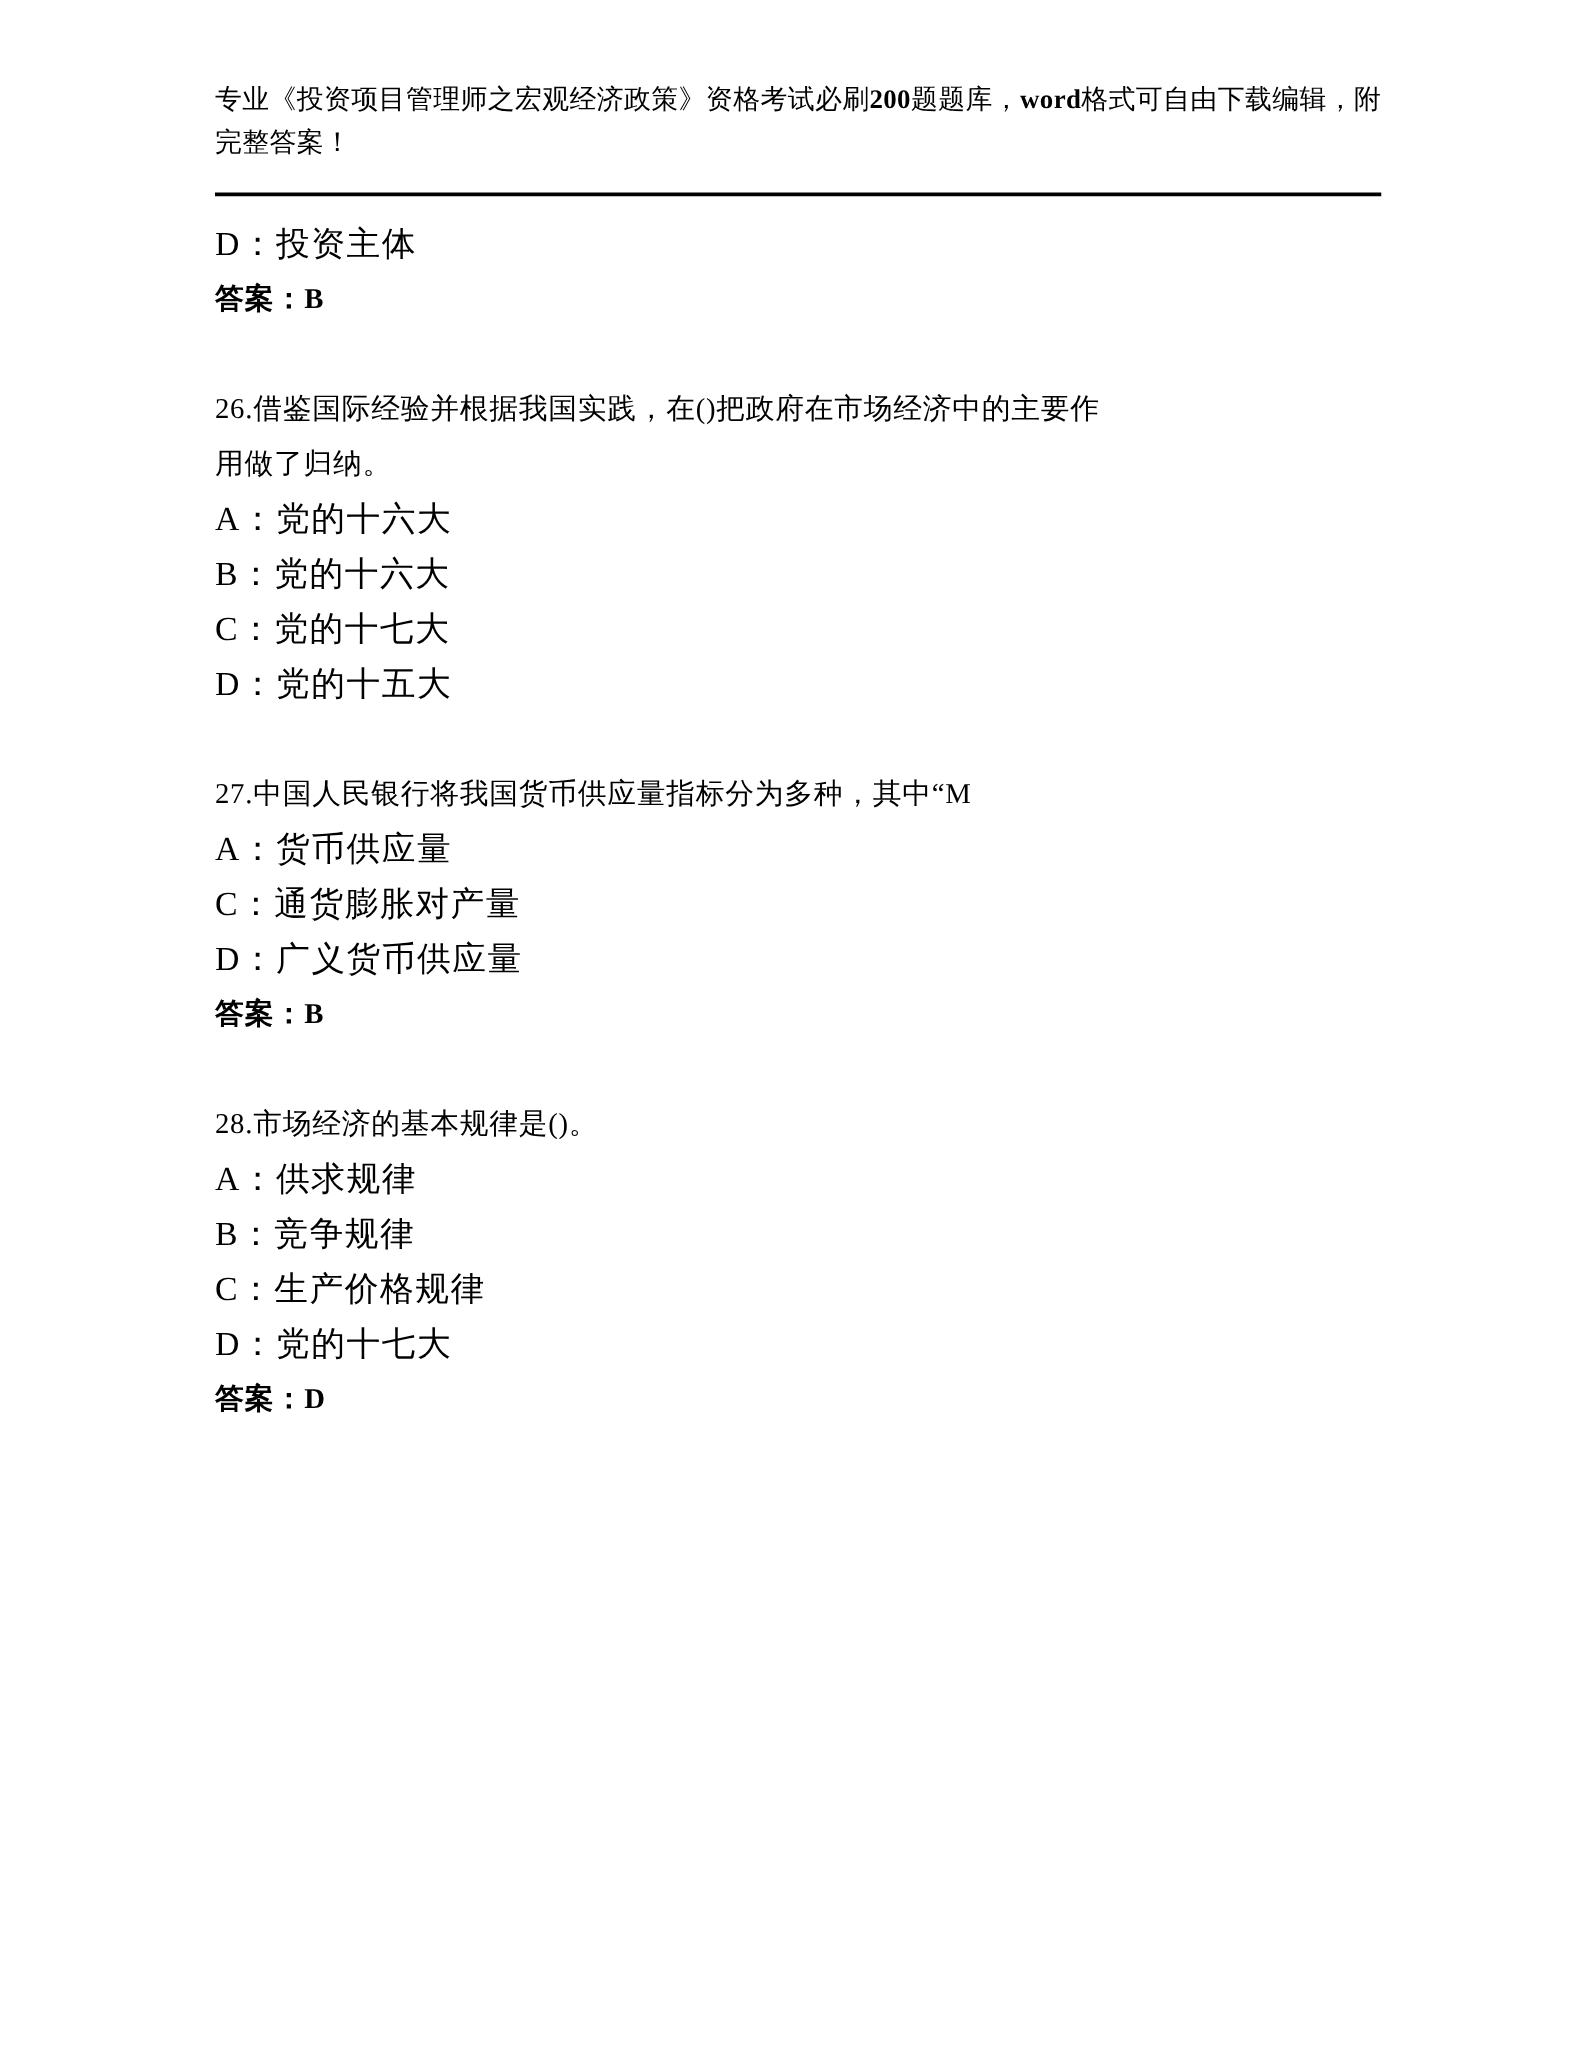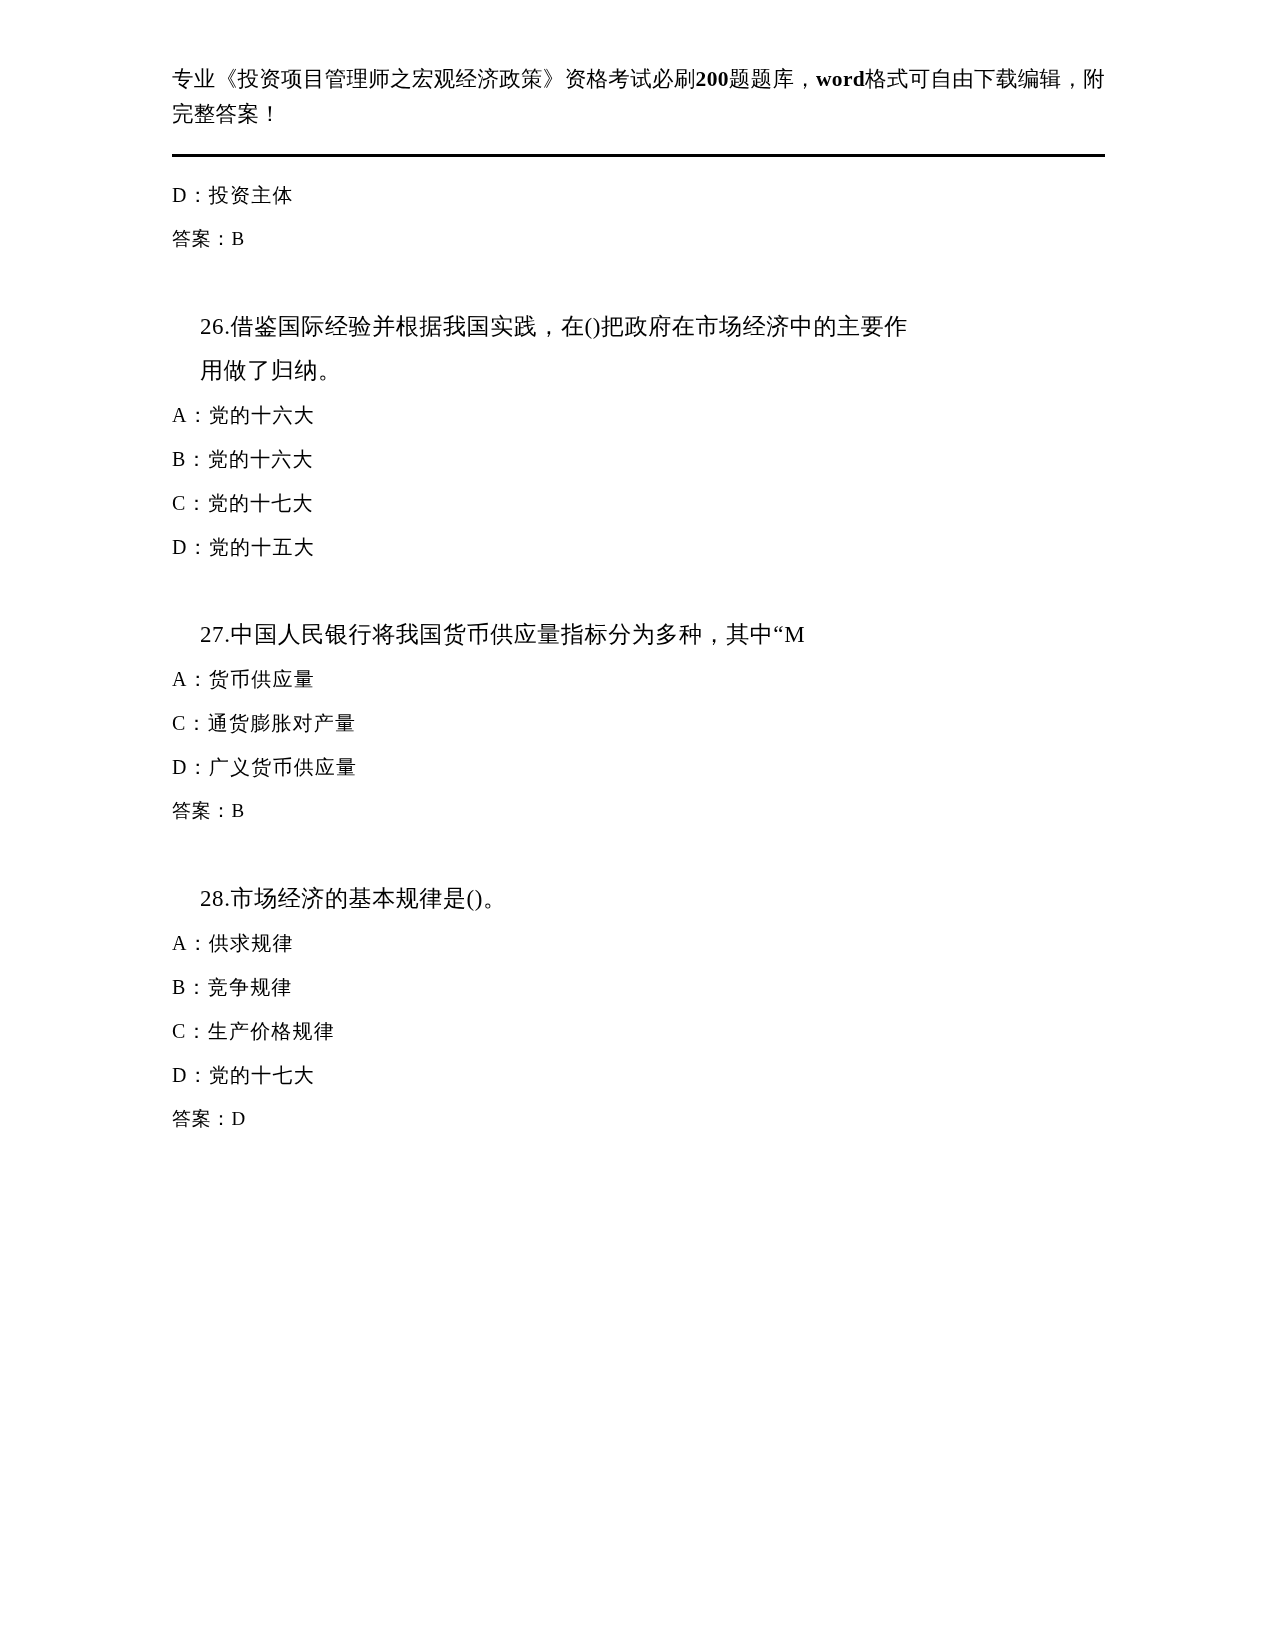--- a/index.html
+++ b/index.html
@@ -38,31 +38,30 @@
     height: 3px;
     box-sizing: border-box;
   }
   .body-content {
     margin-top: 16px;
   }
   .q-line {
     font-size: 23px;
     line-height: 44px;
     letter-spacing: 0.6px;
-    margin-left: 28px;
   }
   .opt-line {
-    font-size: 20px;
+    font-size: 27px;
     line-height: 44px;
     letter-spacing: 1.2px;
   }
   .ans-line {
-    font-size: 19px;
+    font-size: 23px;
     line-height: 44px;
-    font-weight: normal;
+    font-weight: bold;
     letter-spacing: 0.8px;
   }
   .block {
     margin-bottom: 44px;
   }
   .tight {
     margin-bottom: 0;
   }
 </style>
 </head>

